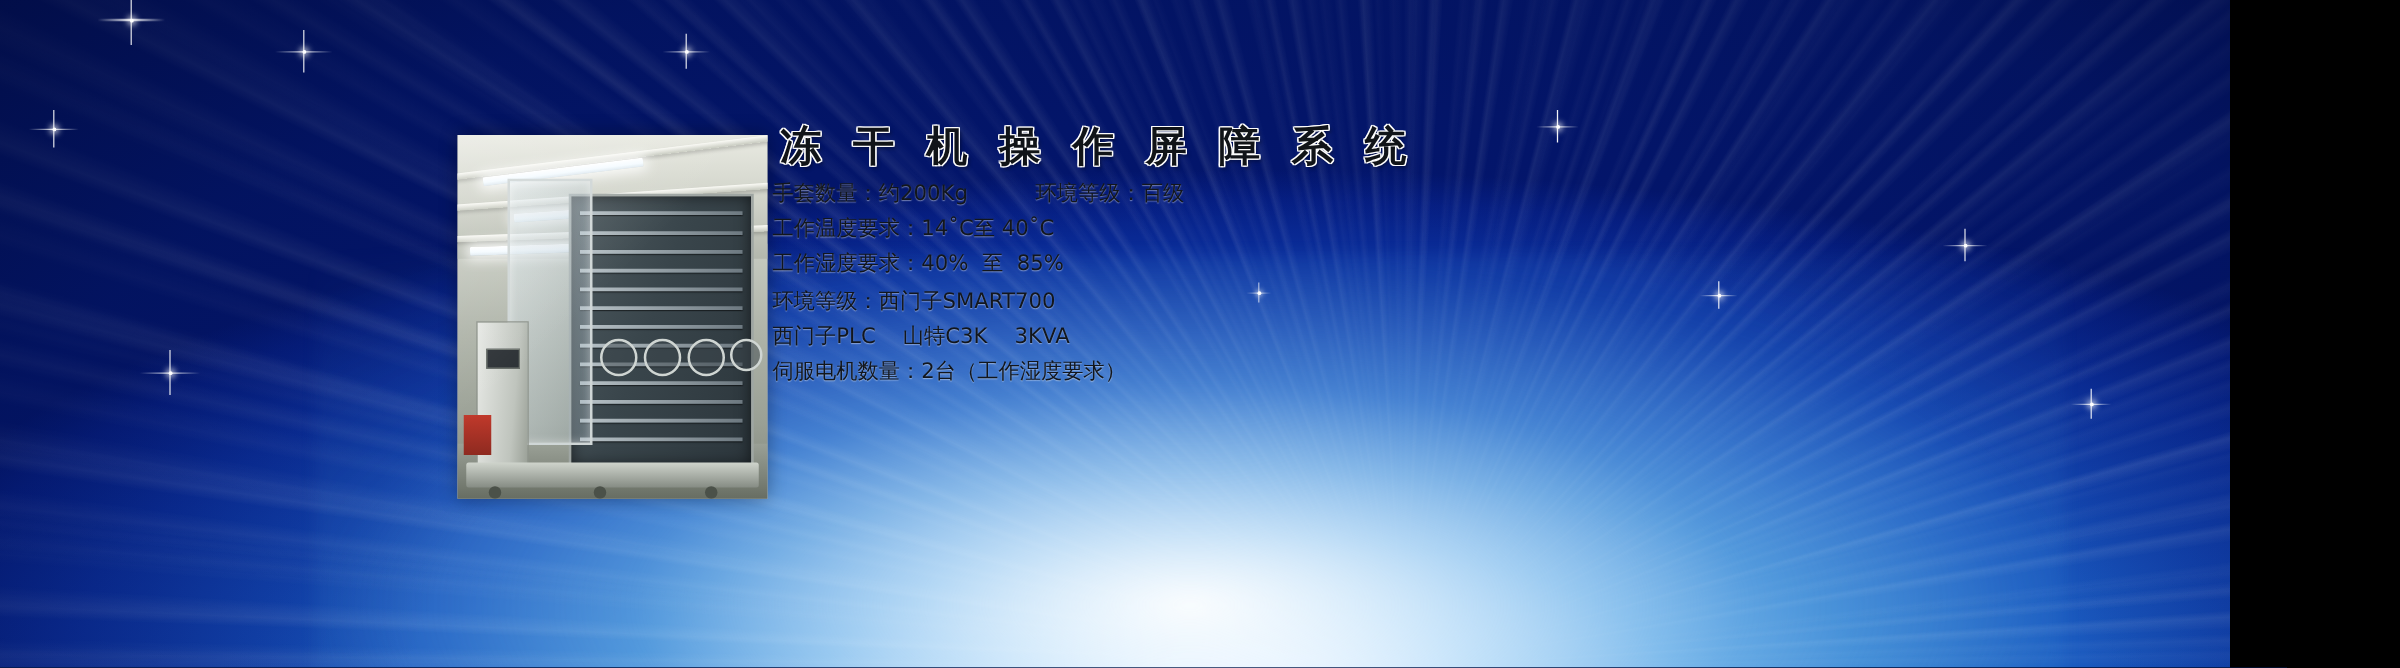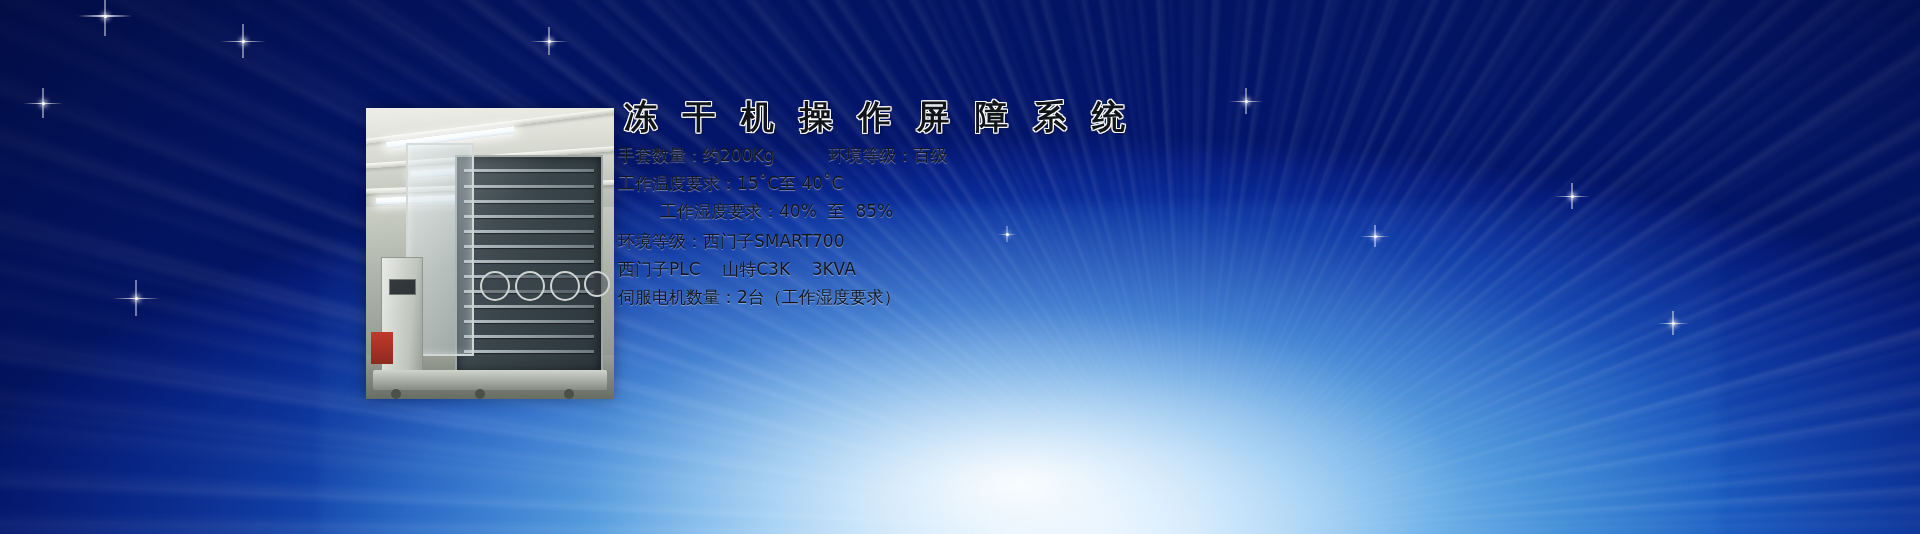--- a/index.html
+++ b/index.html
@@ -2,21 +2,21 @@
 <html><head>
 <meta charset="utf-8">
 <style>
   html, body {
     margin: 0;
     padding: 0;
     background: #000;
   }
   #banner {
     position: relative;
-    width: 1920px;
+    width: 1784px;
     height: 534px;
     overflow: hidden;
     font-family: "DejaVu Sans", "Liberation Sans", sans-serif;
     background: #0a3aa8;
   }
 
   
   .bg-base {
     position: absolute;
     inset: 0;
@@ -266,21 +266,21 @@
   }
   .specs { margin: 0; padding: 0; list-style: none; }
   .spec-line {
     font-size: 17px;
     color: #12161c;
     line-height: 1;
     margin-bottom: 11px;
     white-space: pre;
     text-shadow: 0 1px 1px rgba(255,255,255,0.45);
   }
-  .spec-line.gap { margin-bottom: 13px; margin-left: 42px; }
+  .spec-line.gap { margin-bottom: 13px; }
 </style>
 </head>
 <body>
 
 <div id="banner">
 
   <div class="bg-base"></div>
   <div class="bg-rays"></div>
   <div class="bg-rays-2"></div>
   <div class="bg-glow"></div>
@@ -378,21 +378,21 @@
     <div class="caster" style="left:10%;"></div>
     <div class="caster" style="left:44%;"></div>
     <div class="caster" style="left:80%;"></div>
     <div class="glare"></div>
   </div>
 
   <div class="content">
     <div class="title">冻 干 机 操 作 屏 障 系 统</div>
     <ul class="specs">
       <li class="spec-line">手套数量：约200Kg          环境等级：百级</li>
-      <li class="spec-line">工作温度要求：15˚C至 40˚C</li>
+      <li class="spec-line">工作温度要求：14˚C至 40˚C</li>
       <li class="spec-line gap">工作湿度要求：40%  至  85%</li>
       <li class="spec-line">环境等级：西门子SMART700</li>
       <li class="spec-line">西门子PLC    山特C3K    3KVA</li>
       <li class="spec-line">伺服电机数量：2台（工作湿度要求）</li>
     </ul>
   </div>
 
 </div>
 
 </body></html>

